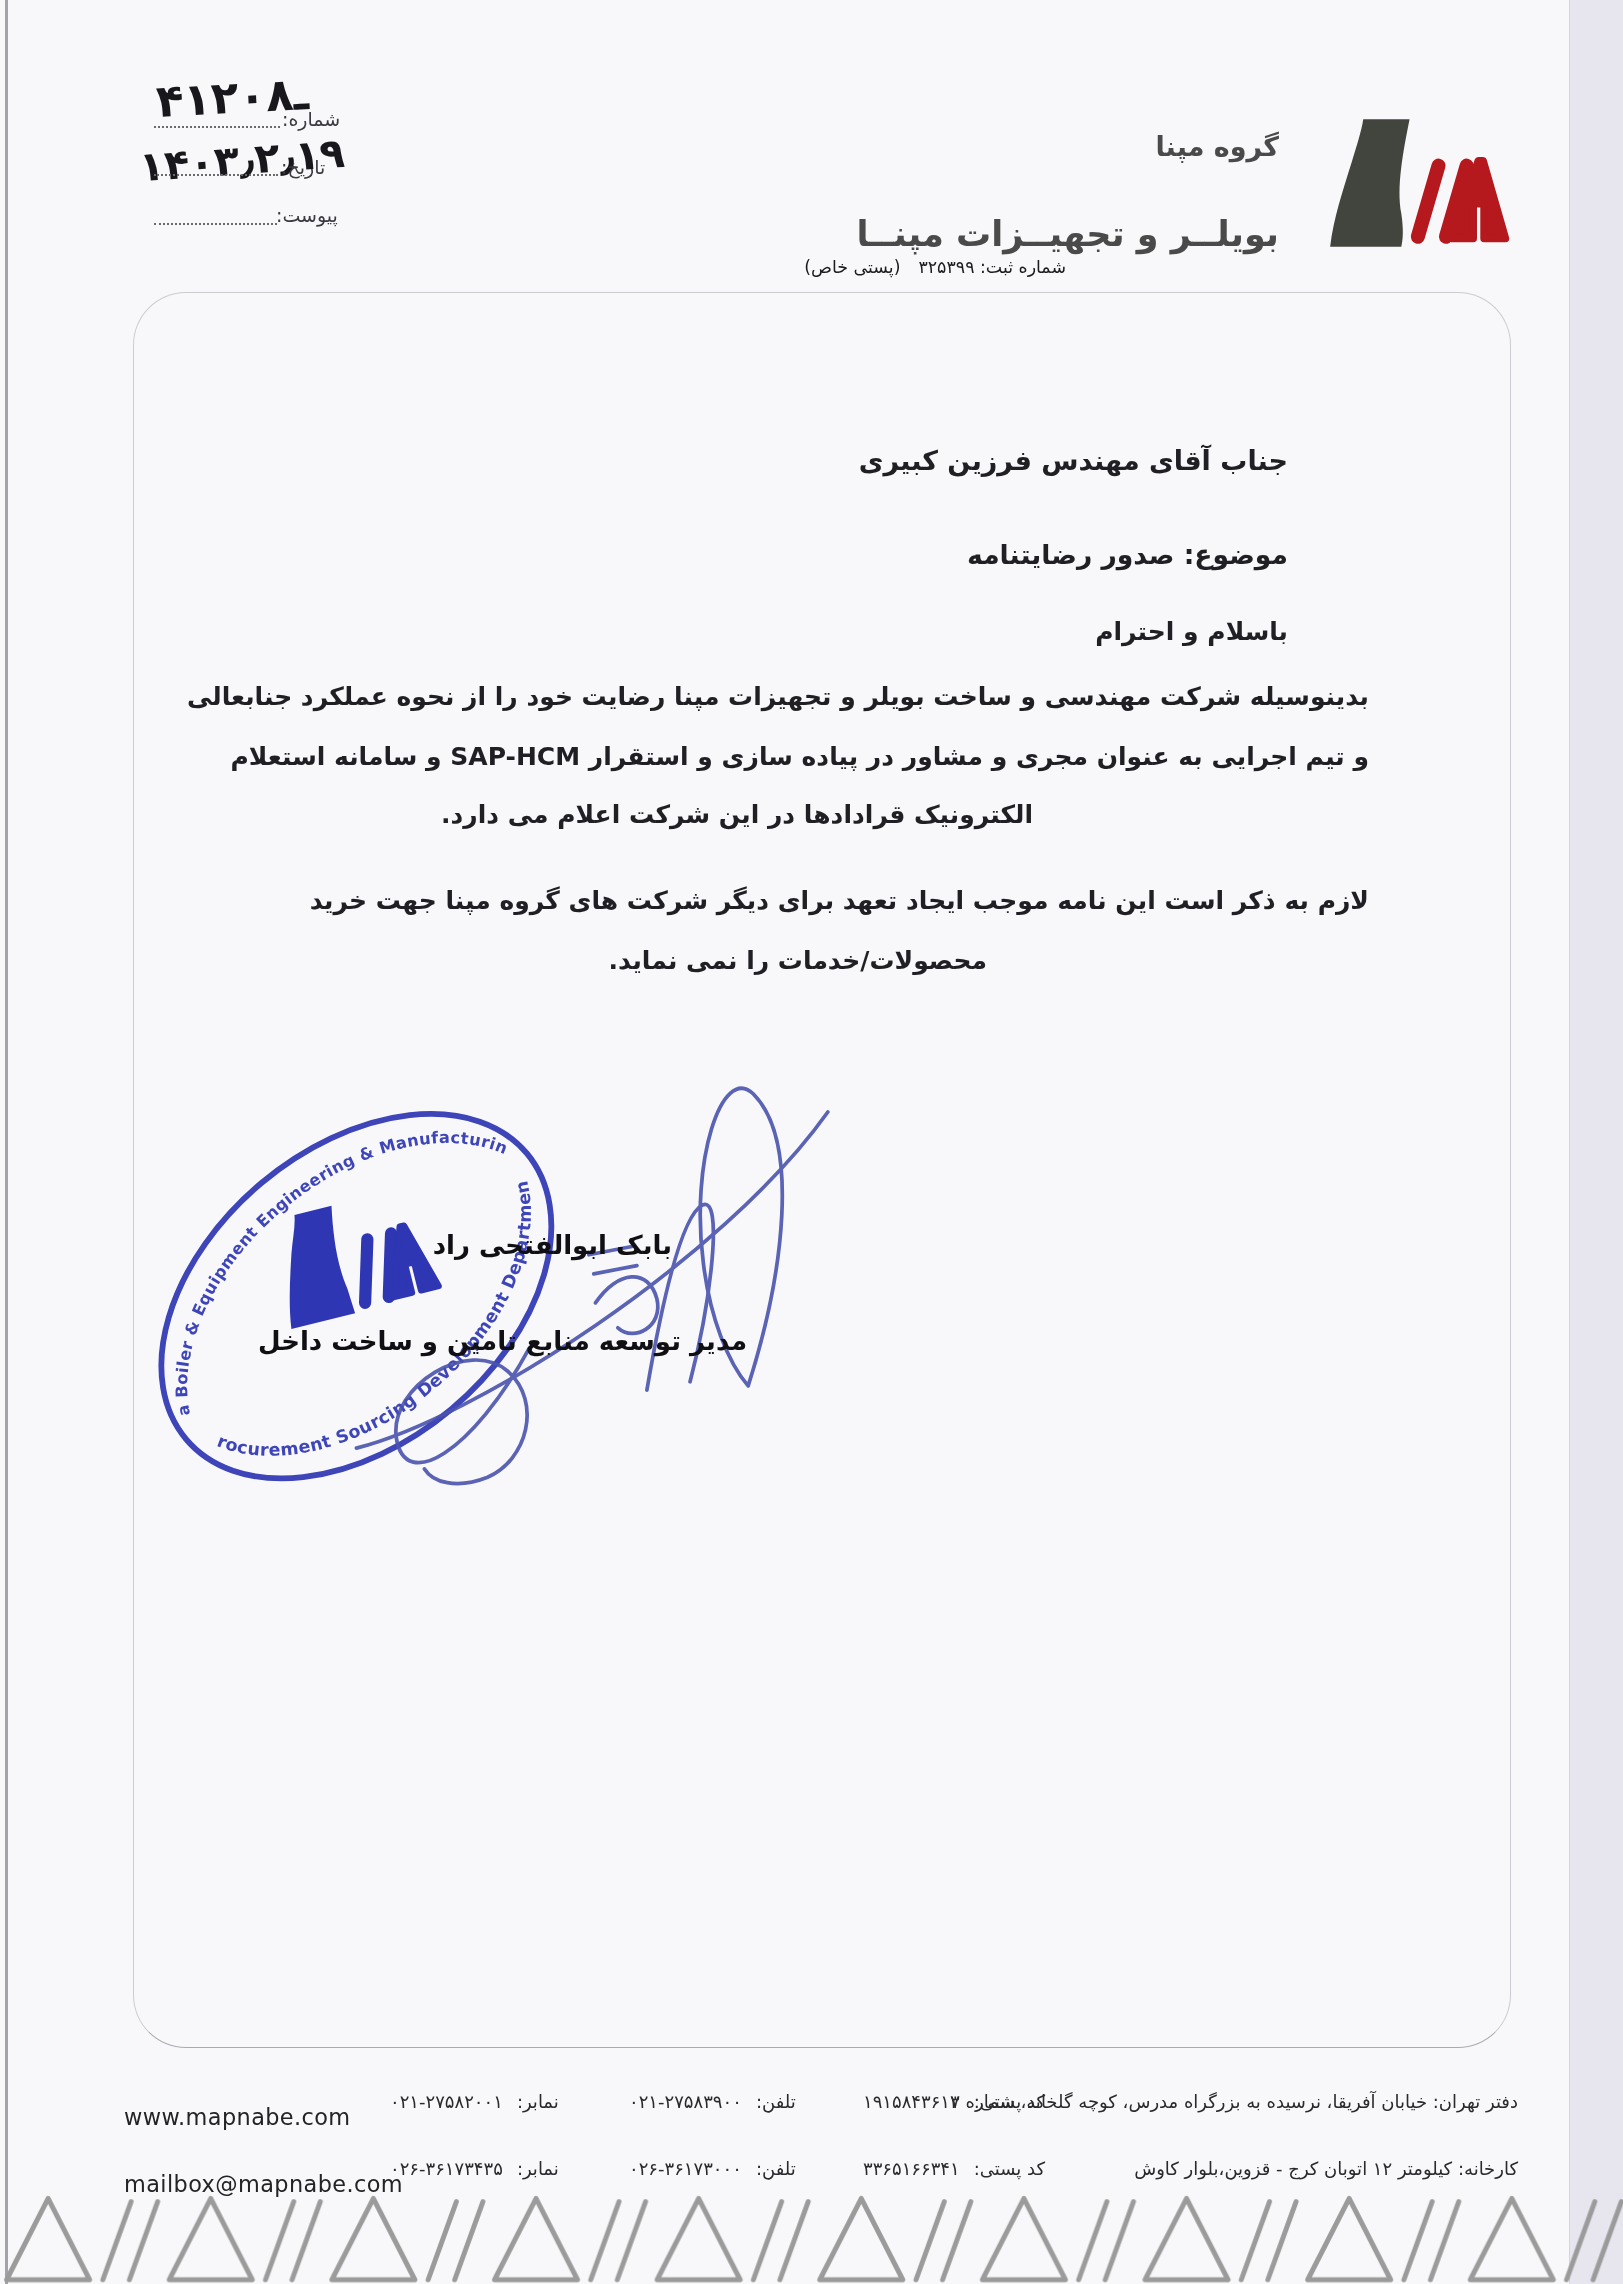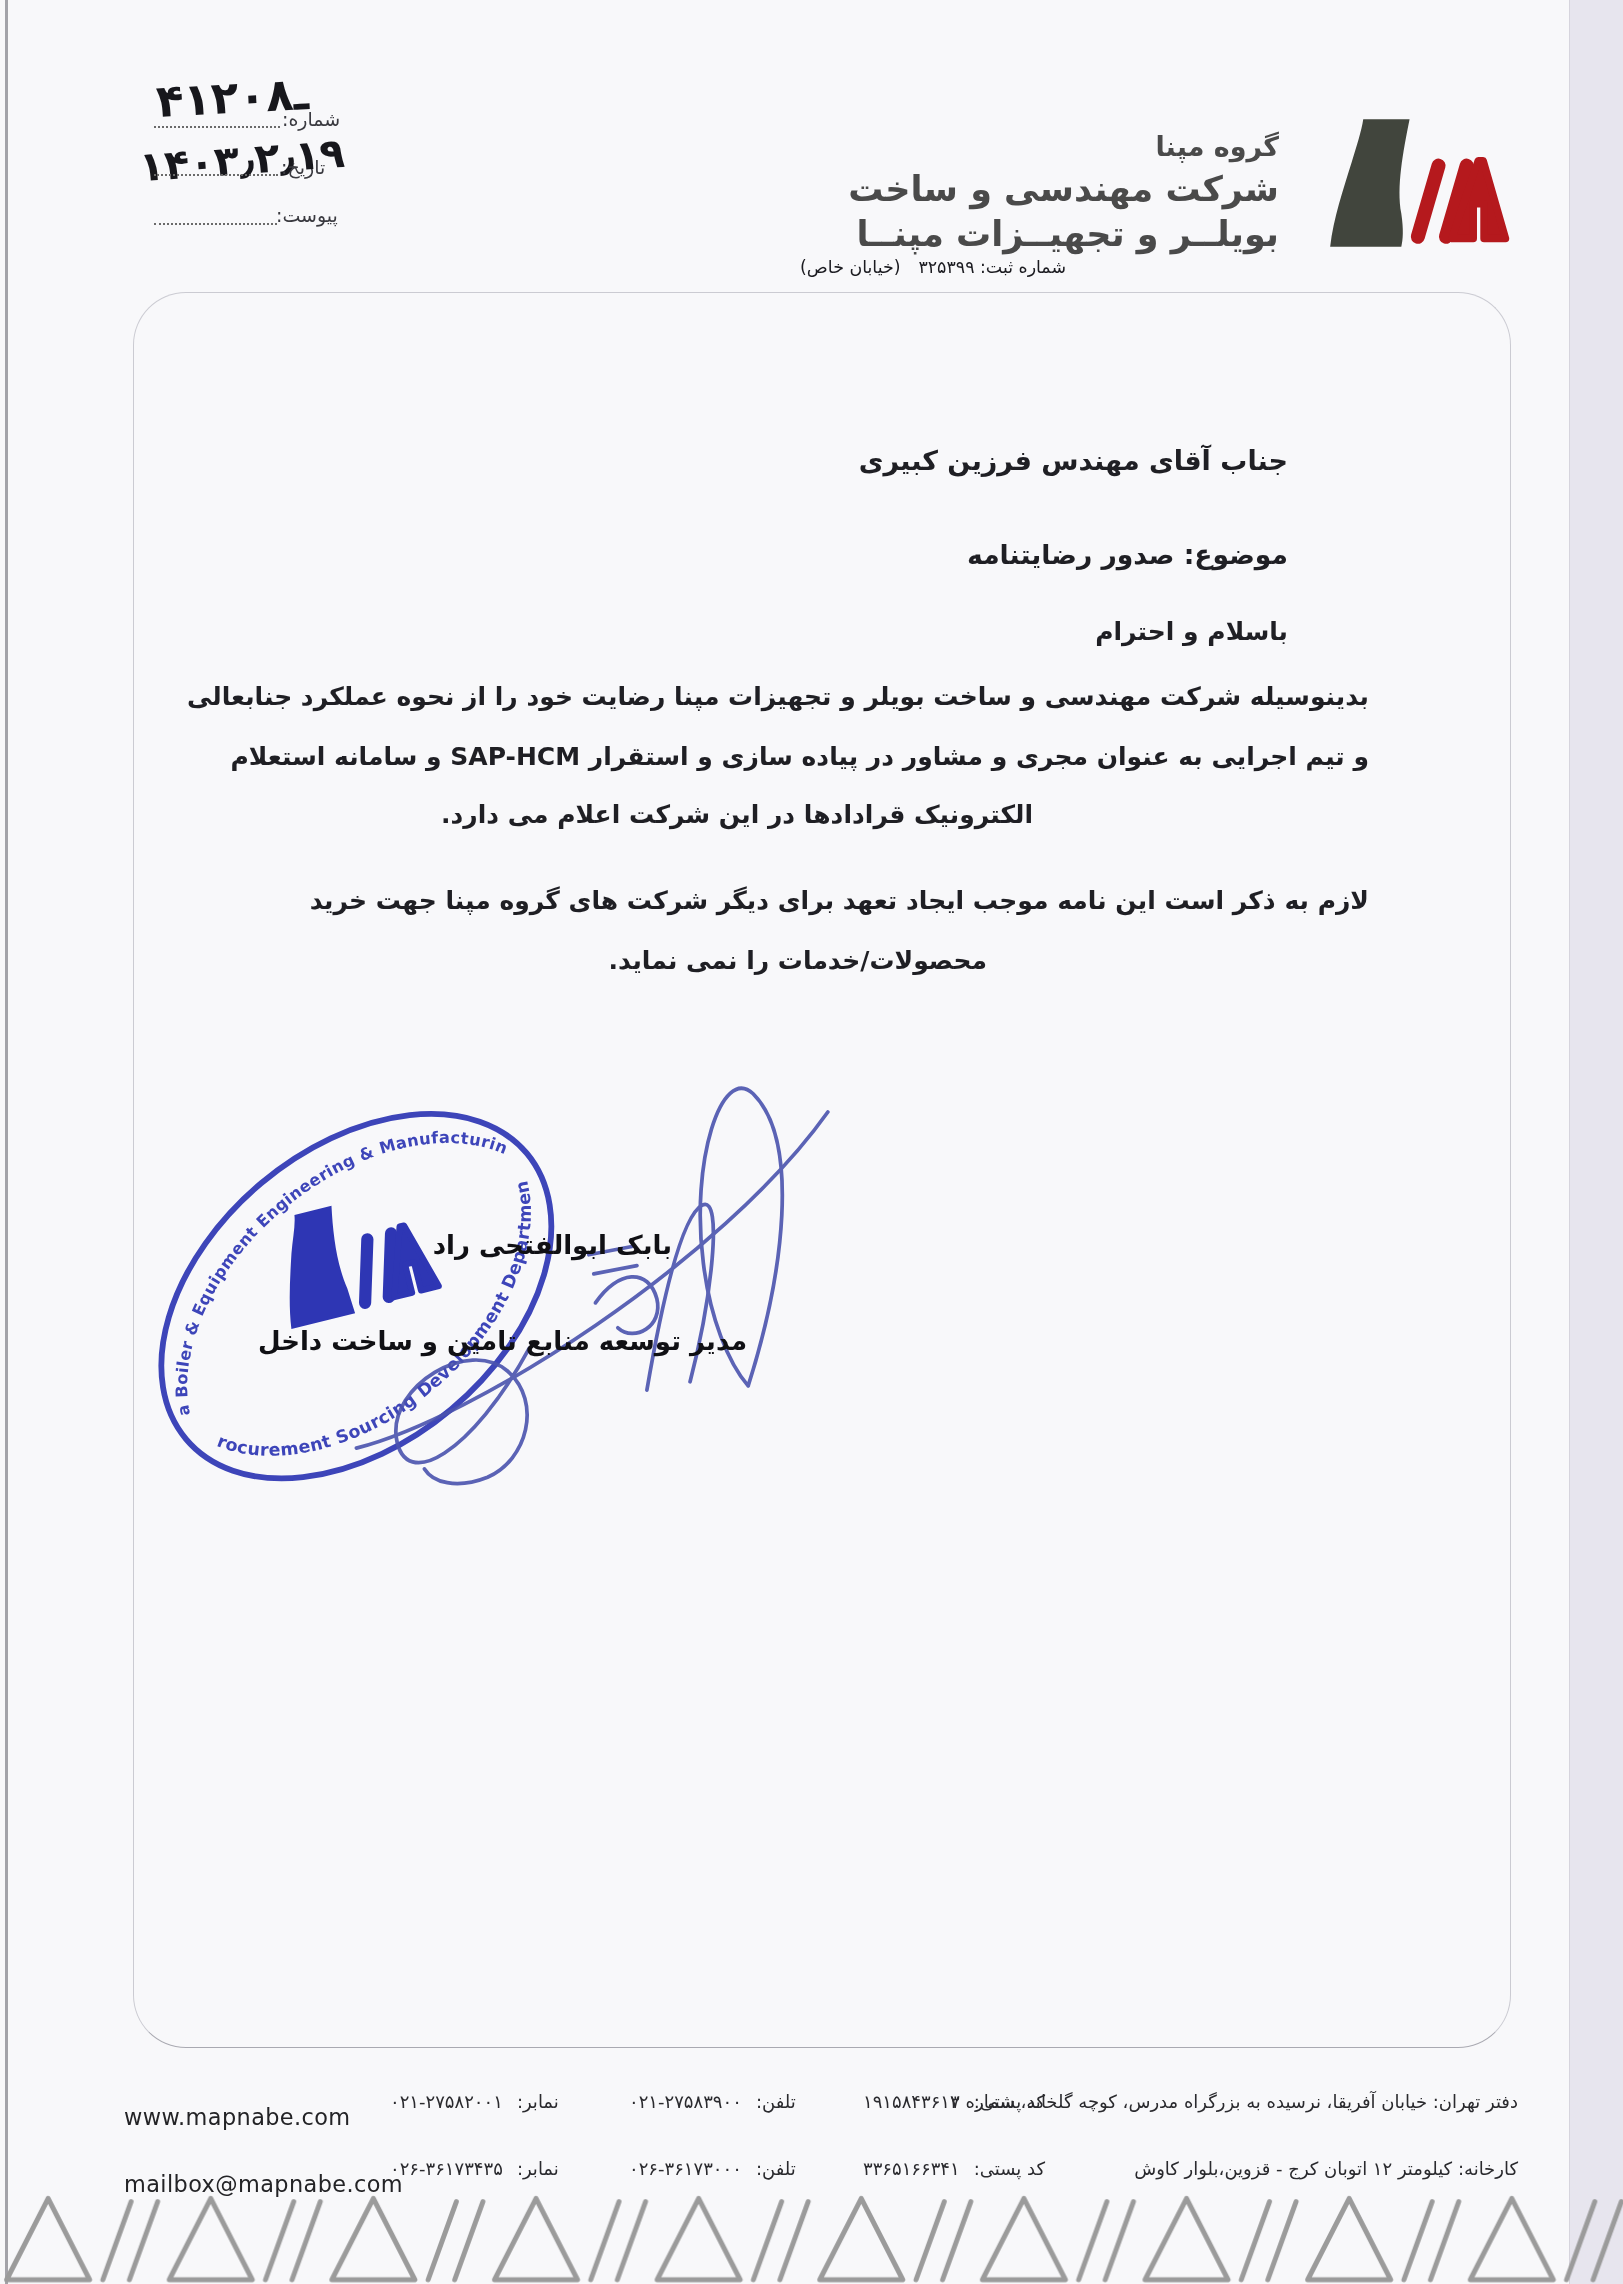--- a/index.html
+++ b/index.html
@@ -61,25 +61,24 @@
 
     <path d="M42,4 L98,4 C90,44 82,86 88,118 C91,138 90,150 88,158 L2,158 C6,124 18,88 28,56 C34,36 40,18 42,4 Z" fill="#41453d"></path>
 
     <line x1="108" y1="146" x2="133" y2="60" stroke="#b5191d" stroke-width="17" stroke-linecap="round"></line>
     <line x1="142" y1="146" x2="167" y2="60" stroke="#b5191d" stroke-width="17" stroke-linecap="round"></line>
 
     <path d="M181,54 L149,148 L175,148 L175,106 L188,106 L188,148 L214,148 L187,54 Z" fill="#b5191d" stroke="#b5191d" stroke-width="9" stroke-linejoin="round"></path>
   </svg>
 
   <div class="abs fa lh-line" style="right:344px;top:131px;font-size:27px;">گروه مپنا</div>
-  <div class="abs fa lh-line" style="right:344px;top:169px;font-size:35px;">شرکت مهندسی و ساخت</div>
   <div class="abs fa lh-line" style="right:344px;top:214px;font-size:35px;">بویلــر و تجهیــزات مپنــا</div>
 
   <div class="abs reg-line" style="right:557px;top:257px;">
-    <span class="fa">(خیابان خاص)</span>
+    <span class="fa">(پستی خاص)</span>
     <span class="fa">شماره ثبت: ۳۲۵۳۹۹</span>
   </div>
 
   <div class="abs fa body-line bold" style="right:335px;top:445px;font-size:27px;">جناب آقای مهندس فرزین کبیری</div>
   <div class="abs fa body-line bold" style="right:335px;top:539px;font-size:26.6px;">موضوع: صدور رضایتنامه</div>
   <div class="abs fa body-line" style="right:335px;top:617px;font-size:25px;font-weight:600;">باسلام و احترام</div>
 
   <div class="abs fa body-line" style="right:254px;top:742px;font-weight:600;">و تیم اجرایی به عنوان مجری و مشاور در پیاده سازی و استقرار SAP-HCM و سامانه استعلام</div>
   <div class="abs fa body-line" style="right:254px;top:682px;font-weight:600;">بدینوسیله شرکت مهندسی و ساخت بویلر و تجهیزات مپنا رضایت خود را از نحوه عملکرد جنابعالی</div>
   <div class="abs fa body-line" style="right:590px;top:800px;font-weight:600;">الکترونیک قرادادها در این شرکت اعلام می دارد.</div>

